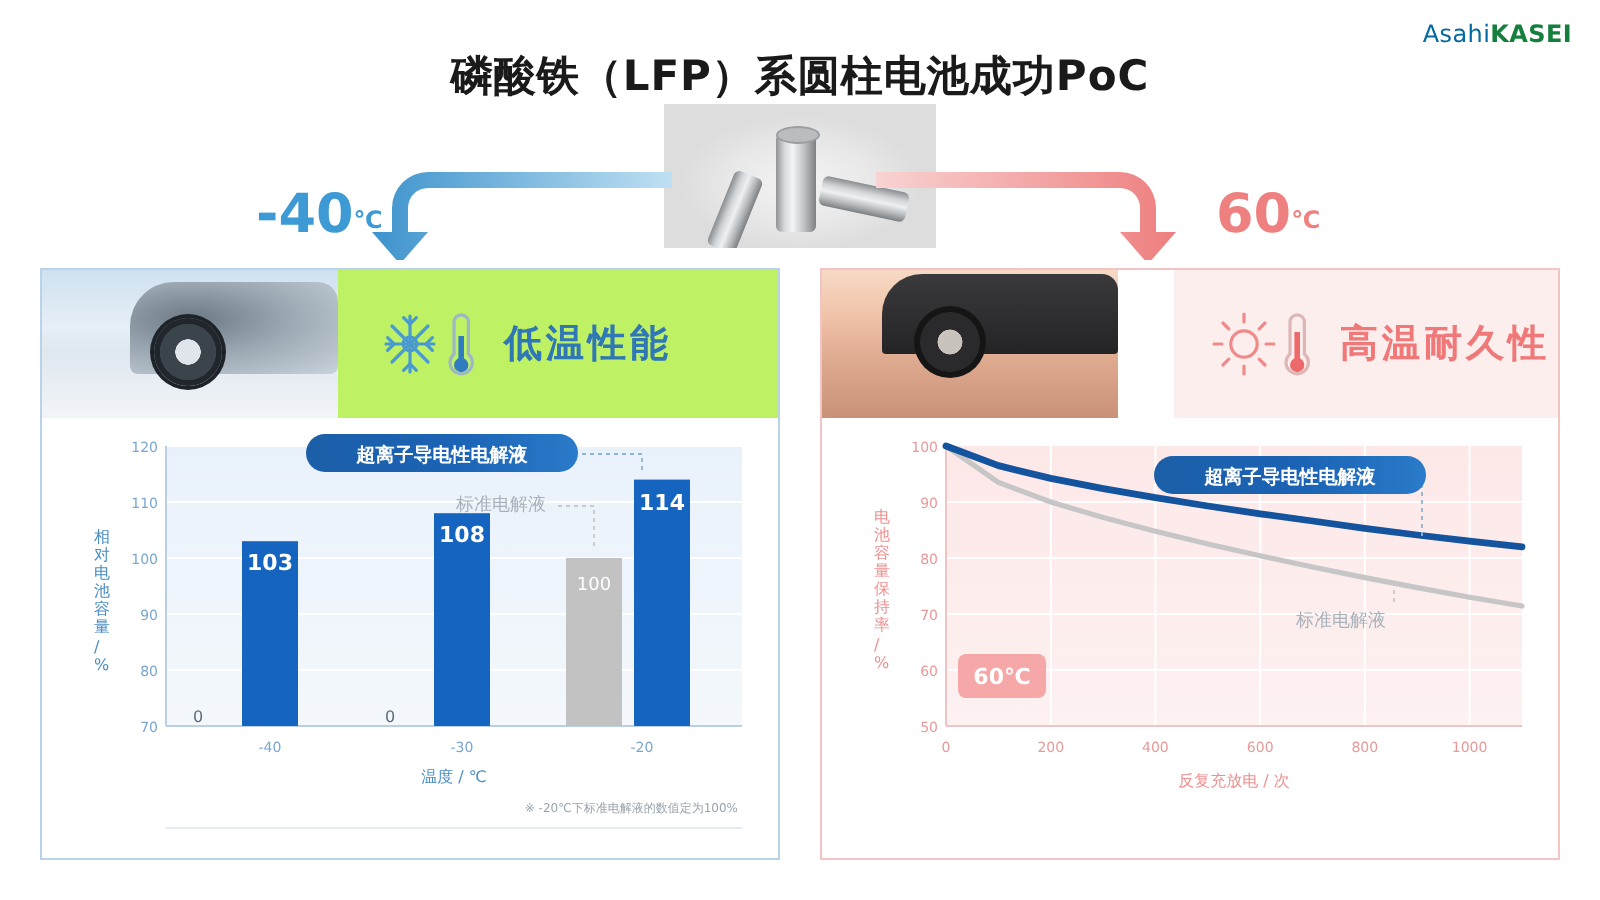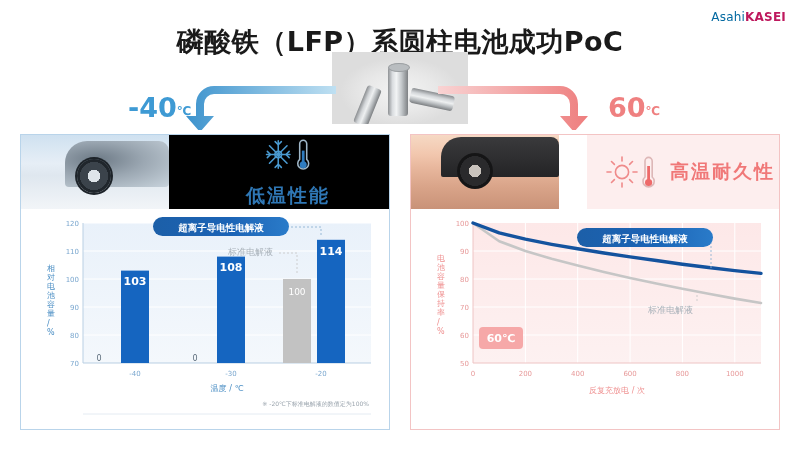--- a/index.html
+++ b/index.html
@@ -7,26 +7,26 @@
     width: 800px; height: 450px;
     background: #ffffff;
     font-family: "DejaVu Sans", "Liberation Sans", sans-serif;
     overflow: hidden;
   }
   .slide { position: relative; width: 800px; height: 450px; background: #fff; }
 
   
   .logo { position: absolute; right: 14px; top: 10px; font-size: 12px; letter-spacing: .2px; }
   .logo .asahi { color: #0369a1; font-weight: 500; }
-  .logo .kasei { color: #be185d; font-weight: 800; }
+  .logo .kasei { color: #15803d; font-weight: 800; }
 
   
   .title {
     position: absolute; top: 24px; left: 0; width: 800px;
-    text-align: center; font-size: 27px; color: #1a1a1a; font-weight: 600;
+    text-align: center; font-size: 21px; color: #1a1a1a; font-weight: 600;
     letter-spacing: .5px;
   }
 
   
   .battery-photo {
     position: absolute; left: 332px; top: 52px; width: 136px; height: 72px;
     background:
       radial-gradient(ellipse 60px 34px at 50% 55%, #f4f4f4 0%, #e8e8e8 60%, #dddddd 100%);
     overflow: hidden;
   }
@@ -92,21 +92,21 @@
     content:""; position:absolute; left:30px; top:2px; width:118px; height:40px;
     background: linear-gradient(180deg,#3a3a3c 0%, #242426 100%);
     border-radius: 20px 8px 2px 2px;
   }
   .photo-desert::after {
     content:""; position:absolute; left:46px; top:18px; width:36px; height:36px;
     border-radius:50%; background: radial-gradient(circle at 50% 50%, #c9c3bd 0 24%, #2a2a2c 25% 58%, #151516 59% 100%);
   }
 
   .head-label { flex: 1; display: flex; align-items: center; gap: 9px; padding-left: 18px; }
-  .head-left  { background: #000000; flex-direction: column; }
+  .head-left  { background: #bef264; }
   .head-right { background: #fdeeee; margin-left: 28px; }
   .head-text { font-size: 19px; font-weight: 600; letter-spacing: 2px; }
   .head-text.cold { color: #2f77b5; }
   .head-text.hot  { color: #f07878; }
 
   
   .chart-wrap { position: relative; width: 370px; height: 220px; }
   .chart-svg { position: absolute; left: 0; top: 0; }
 
   .axis-text { font-size: 7px; fill: #7aa7cf; font-family: "DejaVu Sans", sans-serif; }

